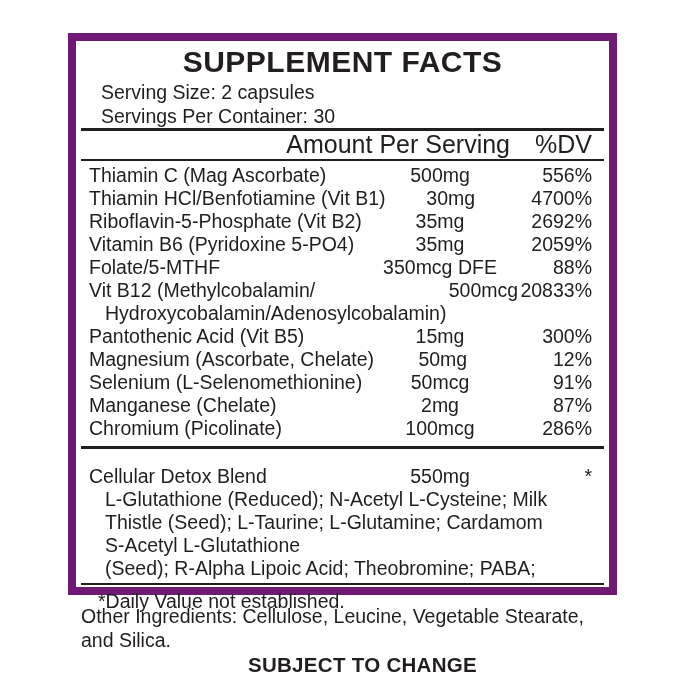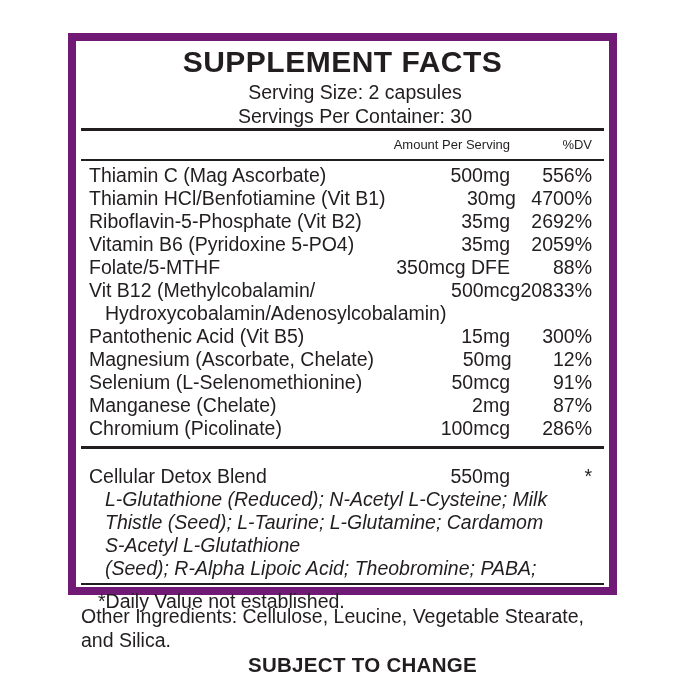--- a/index.html
+++ b/index.html
@@ -34,61 +34,60 @@
     font-weight: 700;
     letter-spacing: 0.5px;
     line-height: 34px;
     white-space: nowrap;
   }
   .serving-info {
     padding-left: 25px;
     font-size: 19.5px;
     line-height: 24px;
     margin-top: 1px;
-    text-align: center;
   }
   .rule {
     background: #221e1f;
     margin: 0 5px;
   }
   .rule-thick { height: 3px; }
   .rule-thin  { height: 2px; }
   .col-header {
     display: flex;
     align-items: center;
     padding: 2px 17px 3px 13px;
-    font-size: 13px;
+    font-size: 25px;
     line-height: 23px;
   }
   .col-header .spacer { flex: 1; }
   .col-header .amt-h { text-align: right; white-space: nowrap; }
   .col-header .dv-h  { width: 82px; text-align: right; white-space: nowrap; }
   .rows {
     padding: 3px 17px 0 13px;
   }
   .row {
     display: flex;
     align-items: flex-start;
     font-size: 19.5px;
     line-height: 23px;
   }
   .row .nm  { flex: 1; white-space: nowrap; }
   .row .nm-block { flex: 1; }
   .row .nm-line { display: block; white-space: nowrap; }
   .row .nm-wrap { display: block; white-space: nowrap; padding-left: 16px; }
-  .row .amt { width: 140px; text-align: right; white-space: nowrap; }
+  .row .amt { width: 140px; text-align: center; white-space: nowrap; }
   .row .dv  { width: 82px; text-align: right; white-space: nowrap; }
   .rule-blend-top { margin-top: 6px; }
   .blend-row { margin-top: 16px; padding: 0 17px 0 13px; }
   .blend-desc {
     padding: 0 10px 0 29px;
     font-size: 19.5px;
     line-height: 23px;
   }
-  .blend-desc div { white-space: nowrap; font-style: italic; }
+  .blend-desc div { white-space: nowrap; }
   .rule-footnote { margin-top: 3px; }
   .footnote {
     margin-top: 5px;
     padding-left: 22px;
     font-size: 19.5px;
     line-height: 22px;
   }
   .other-ingredients {
     position: absolute;
     left: 81px;

